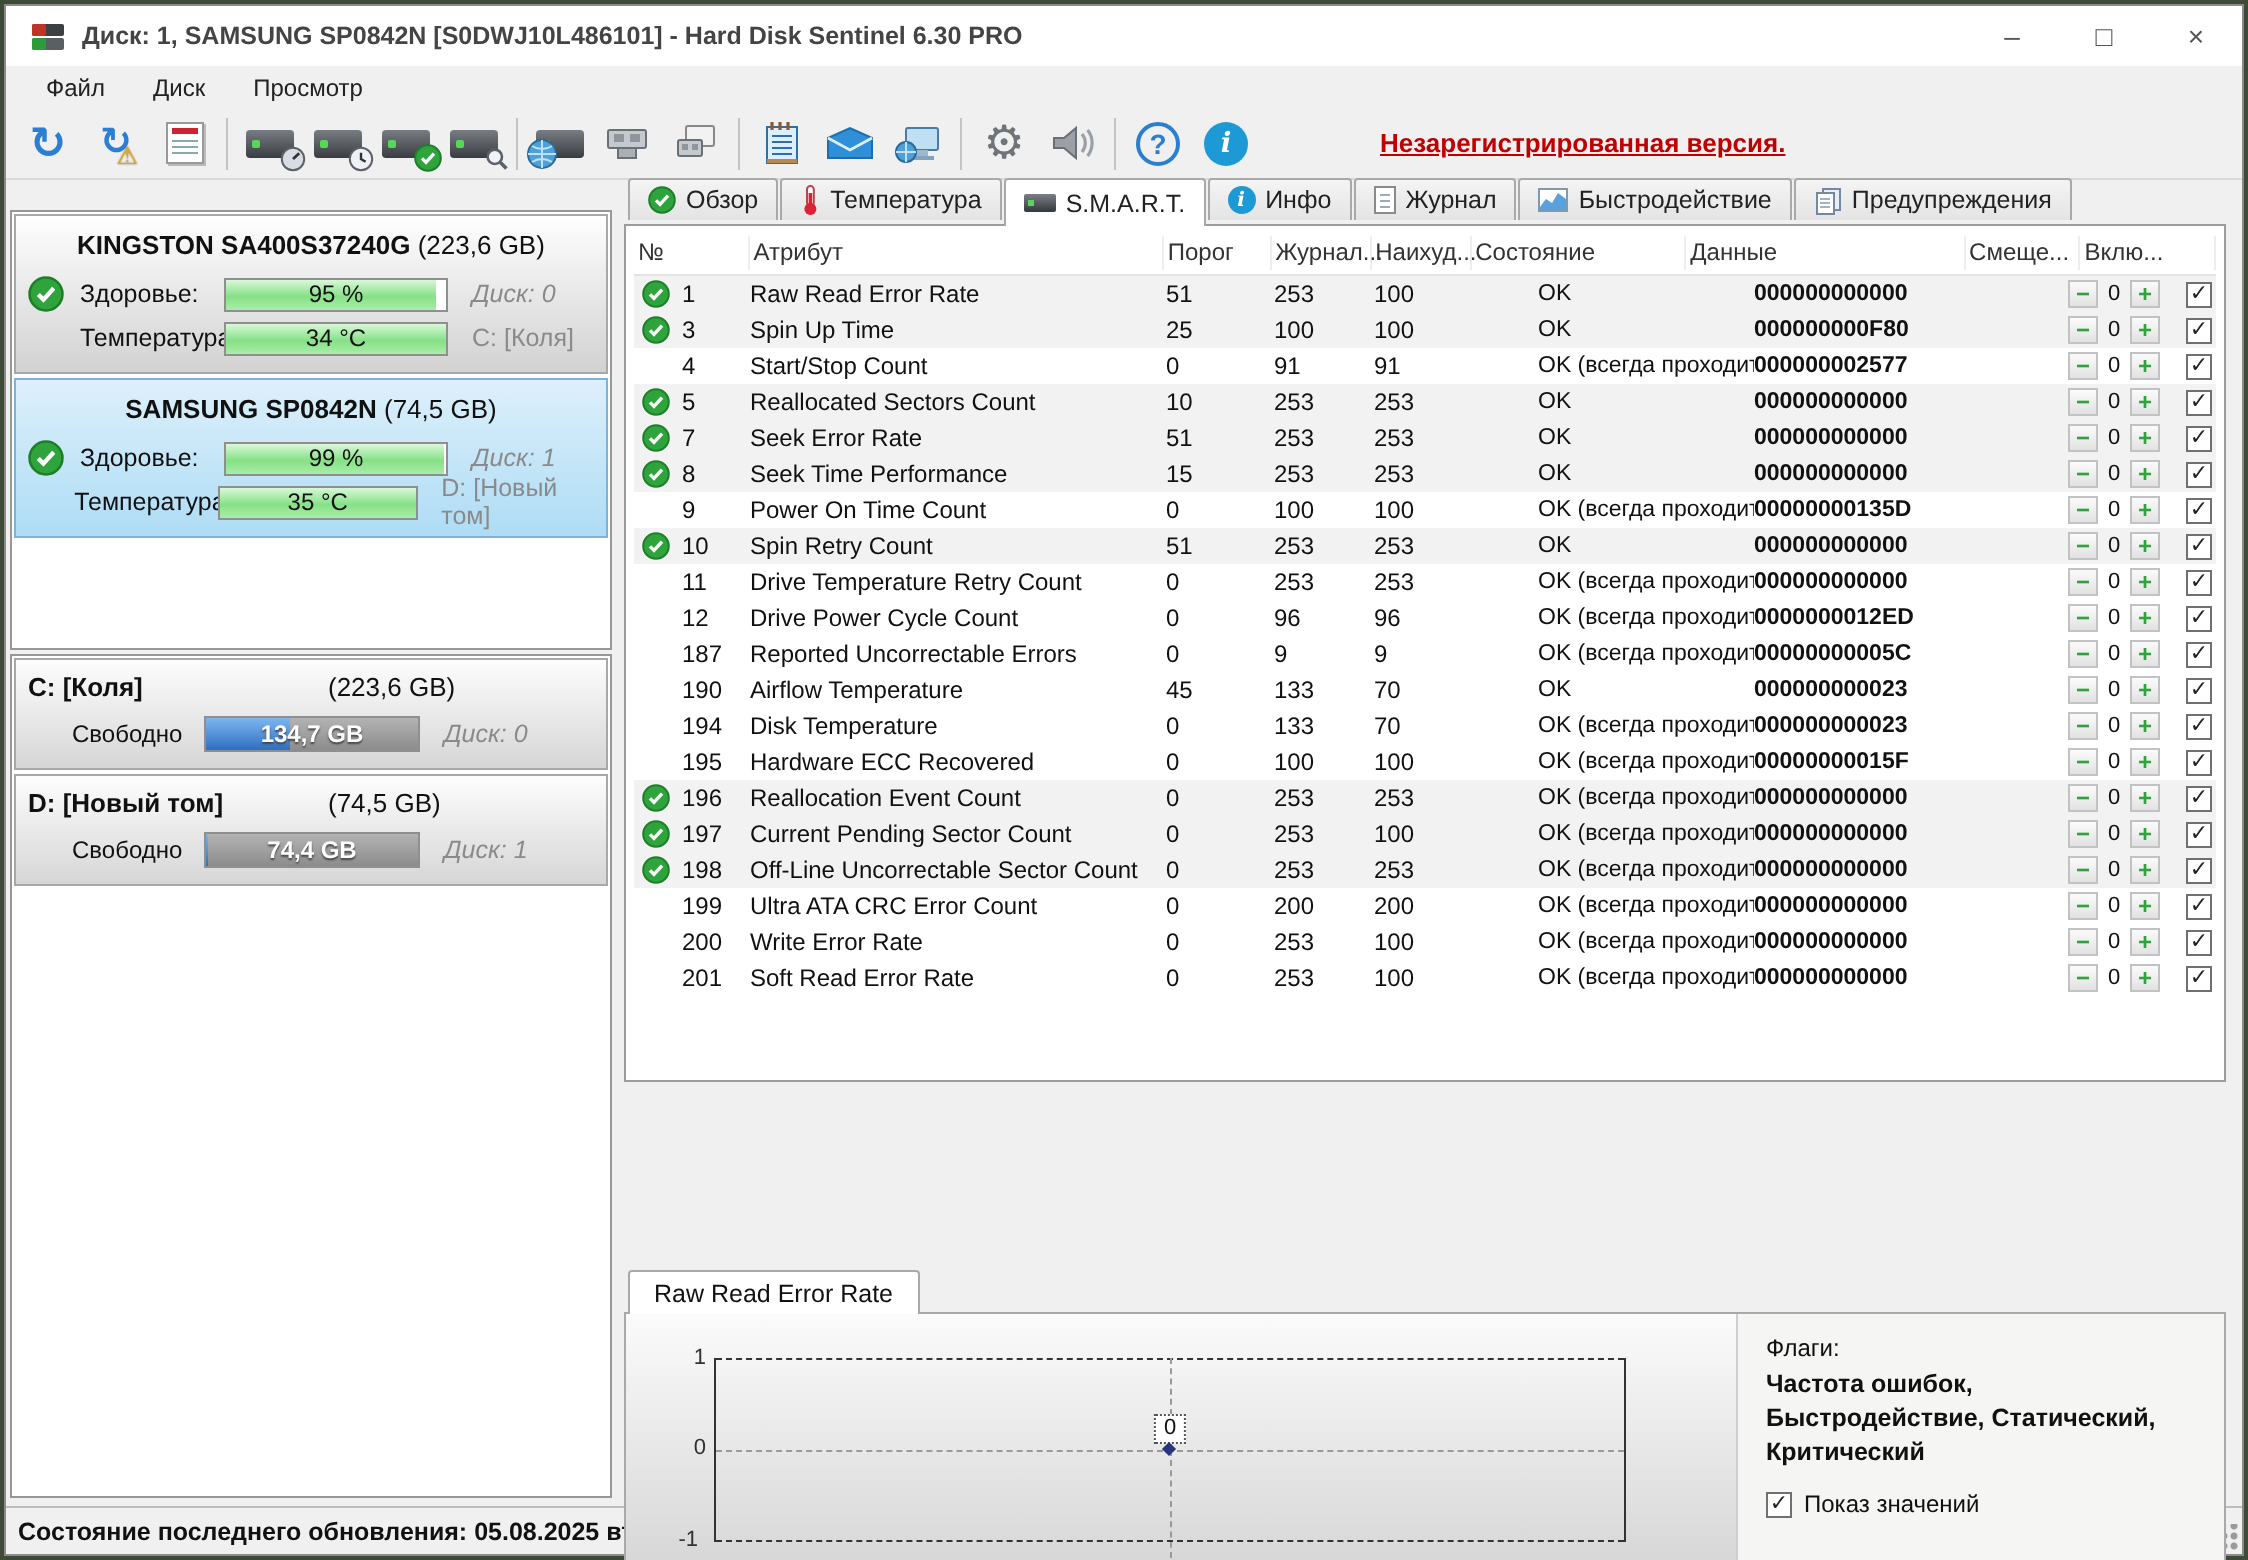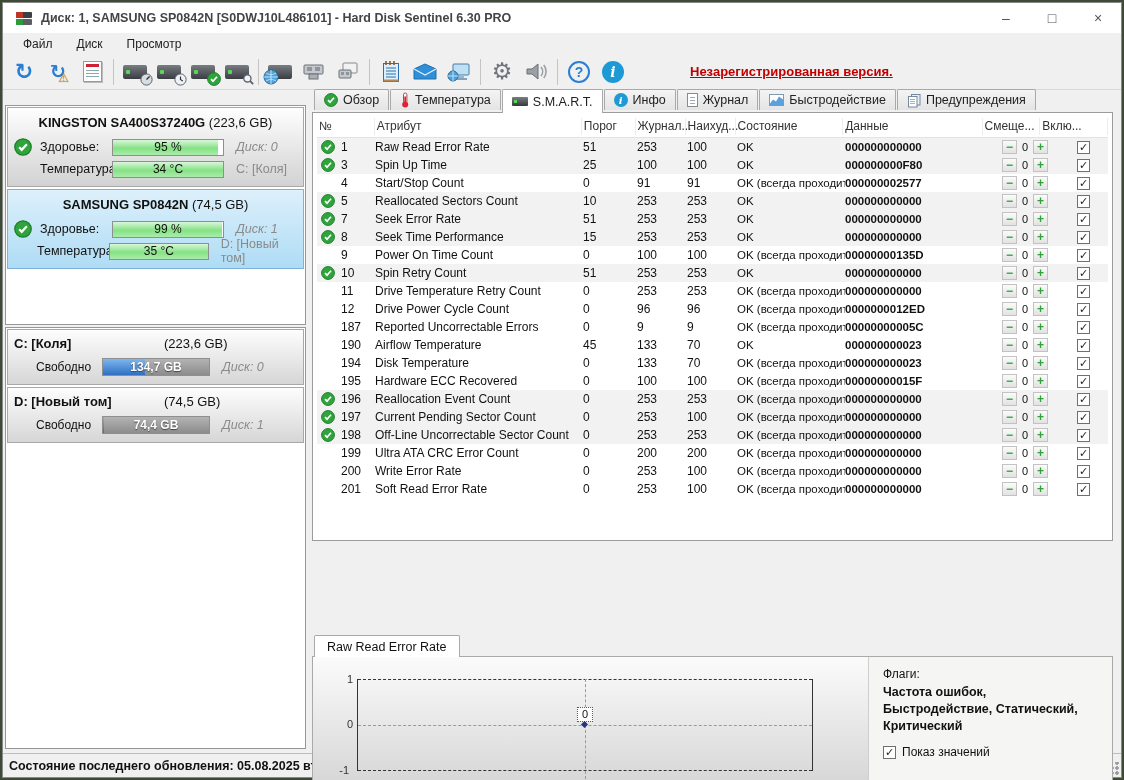--- a/index.html
+++ b/index.html
@@ -79,21 +79,21 @@
   .thead { display:flex; height:23px; align-items:center; border-bottom:1px solid #e3e3e3; color:#333; }
   .th { font-size:12px; padding-left:2px; border-right:1px solid #ededed; height:17px; line-height:17px; }
   .trow { display:flex; height:18px; align-items:center; }
   .trow.hl { background:#f2f2f2; }
   .c-ok  { width:22px; display:flex; justify-content:center; }
   .c-num { width:36px; padding-left:2px; }
   .c-attr{ width:208px; white-space:nowrap; overflow:hidden; }
   .c-thr { width:54px; }
   .c-val { width:50px; }
   .c-wor { width:50px; }
-  .c-sta { width:108px; white-space:nowrap; overflow:hidden; font-size:11.5px; }
+  .c-sta { width:108px; white-space:nowrap; overflow:hidden; font-size:11.5px;margin-left:32px; }
   .c-dat { width:156px; font-weight:bold; font-size:11.5px; }
   .c-off { width:58px; display:flex; align-items:center; }
   .c-en  { flex:1; display:flex; justify-content:center; }
   .step-btn { width:15px; height:14px; background:linear-gradient(#fbfbfb,#e2e2e2); border:1px solid #c2c2c2; color:#2fa43c; font-weight:bold; font-size:12px; line-height:11px; display:flex; align-items:center; justify-content:center; margin:0 1px; }
   .step-val { width:14px; text-align:center; font-size:11px; }
   .cb { width:13px; height:13px; border:1px solid #707070; background:#fff; display:inline-flex; align-items:center; justify-content:center; font-size:11px; color:#222; line-height:1; }
 
   
   .detail { position:absolute; top:546px; left:0; width:801px; height:196px; }
   .detail-tab { display:inline-flex; align-items:center; height:22px; padding:0 12px; border:1px solid #a9a9a9; border-bottom:none; background:#fff; font-size:12.5px; position:relative; z-index:2; margin-left:2px; border-radius:2px 2px 0 0; }

